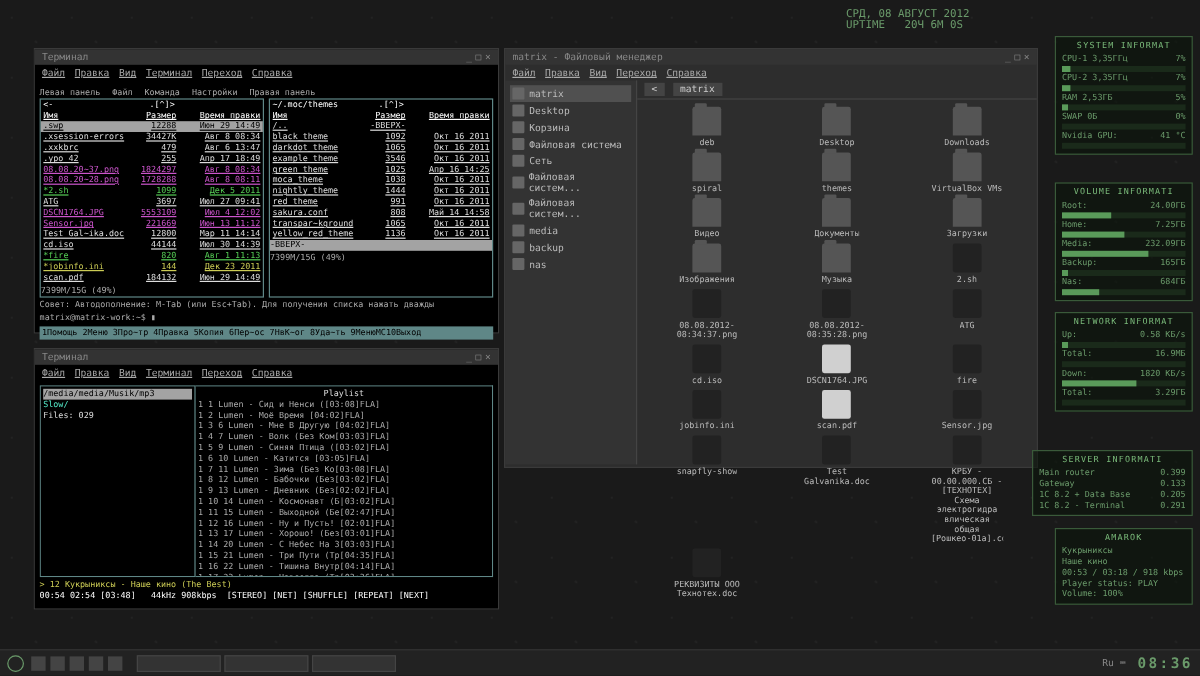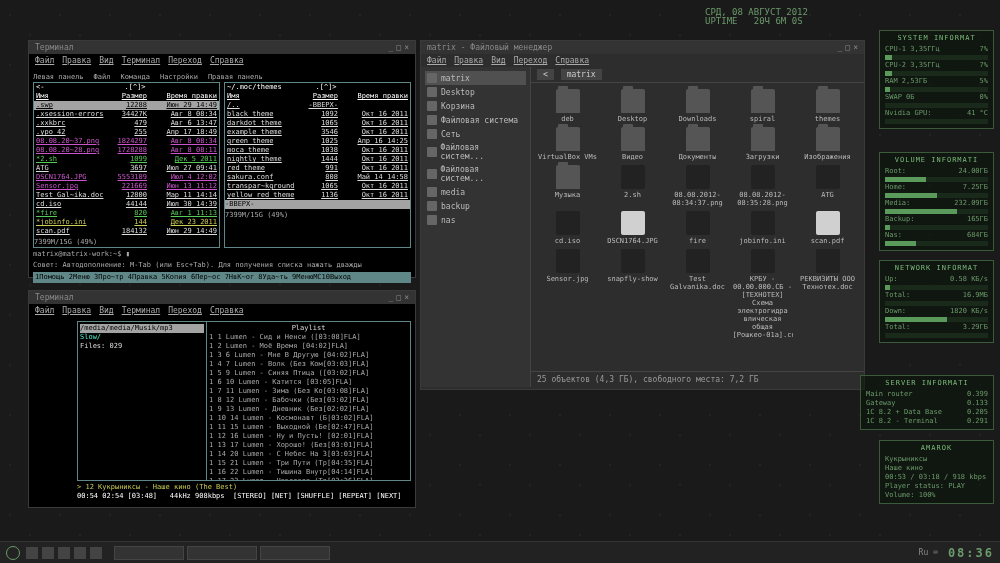--- a/index.html
+++ b/index.html
@@ -37,38 +37,38 @@
   .mc-panel .row { display: flex; white-space: nowrap; overflow: hidden; padding: 0 2px; text-decoration: underline; }
   .mc-panel .row span:nth-child(1){flex:1;overflow:hidden;}
   .mc-panel .row span:nth-child(2){width:40px;text-align:right;}
   .mc-panel .row span:nth-child(3){width:70px;text-align:right;}
   .c-white{color:#ddd}.c-cyan{color:#5ec}.c-yel{color:#cc5}.c-grn{color:#5c5}.c-mag{color:#c5c}
   .sel{background:#a3a3a3;color:#000}
   .mc-foot{color:#aaa;margin-top:2px}
   .mc-keys{background:#5f8787;color:#000;padding:1px 2px;margin-top:2px}
   
   #cmus { left: 28px; top: 290px; width: 388px; height: 218px; background: #000; }
-  #cmus .body{ padding:4px; font-size:7px; line-height:9px; display:flex; flex-direction:column; height: calc(100% - 28px); margin-left: 44px;}
+  #cmus .body{ padding:4px; font-size:7px; line-height:9px; display:flex; flex-direction:column; height: calc(100% - 28px);}
   .cmus-cols{display:flex;flex:1;overflow:hidden}
   .cmus-left{width:130px;border:1px solid #5f8787;padding:2px}
   .cmus-right{flex:1;border:1px solid #5f8787;border-left:none;padding:2px;overflow:hidden}
   .cmus-right .tr{white-space:nowrap;color:#aaa}
   .cmus-status{color:#cc5;margin-top:2px}
   .cmus-status .tag{color:#fff}
   
   #fm { left: 420px; top: 40px; width: 445px; height: 350px; background: #2d2d2d; }
   #fm .body{display:flex;height:calc(100% - 28px)}
   .fm-side{width:110px;background:#333;padding:4px;border-right:1px solid #444}
   .fm-side .item{display:flex;align-items:center;padding:2px;color:#bbb;font-size:8px}
   .fm-side .item.act{background:#505050}
   .fm-side .ico{width:10px;height:10px;background:#666;margin-right:4px;border-radius:1px}
   .fm-main{flex:1;display:flex;flex-direction:column}
   .fm-path{padding:3px 6px;border-bottom:1px solid #444;color:#ccc;font-size:8px}
   .fm-path span{background:#444;padding:1px 6px;margin-right:2px}
-  .fm-grid{flex:1;padding:6px;display:grid;grid-template-columns:repeat(5,1fr);gap:4px;align-content:start}
+  .fm-grid{flex:1;padding:6px;display:grid;grid-template-columns:repeat(3,1fr);gap:4px;align-content:start}
   .fm-item{display:flex;flex-direction:column;align-items:center;font-size:7px;text-align:center;color:#bbb}
   .fm-item .fi{width:24px;height:24px;background:#1a1a1a;margin-bottom:2px;border-radius:2px;display:flex;align-items:center;justify-content:center}
   .fm-item .fi.folder{background:#555;border-radius:2px 2px 0 0;position:relative}
   .fm-item .fi.folder::before{content:'';position:absolute;top:-3px;left:2px;width:10px;height:4px;background:#555;border-radius:1px 1px 0 0}
   .fm-item .fi.file{background:#d0d0d0}
   .fm-item .fi.dark{background:#222}
   .fm-item .lbl{max-width:60px;overflow:hidden;line-height:8px}
   .fm-status{padding:3px 6px;border-top:1px solid #444;font-size:8px;color:#999}
   
   .widget{position:absolute;border:1px solid #3a5a3a;background:rgba(10,20,10,.6);color:#6a9a6a;padding:3px 5px;font-size:7px;line-height:9px}
@@ -255,22 +255,22 @@
             <div class="row c-white">
               <span>yellow_red_theme</span>
               <span>1136</span>
               <span>Окт 16 2011</span>
             </div>
           </div>
         <div class="sel">-ВВЕРХ-</div>
         <div class="mc-foot">7399M/15G (49%)</div>
       </div>
     </div>
+    <div class="mc-foot c-cyan">Совет: Автодополнение: M-Tab (или Esc+Tab). Для получения списка нажать дважды</div>
     <div class="mc-foot c-cyan">matrix@matrix-work:~$ ▮</div>
-    <div class="mc-foot c-cyan">Совет: Автодополнение: M-Tab (или Esc+Tab). Для получения списка нажать дважды</div>
     <div class="mc-keys">1Помощь 2Меню 3Про~тр 4Правка 5Копия 6Пер~ос 7НвК~ог 8Уда~ть 9МенюMC10Выход</div>
   </div>
 </div>
 
 <div id="cmus" class="window">
   <div class="titlebar">
     <span>Терминал</span>
     <span class="controls"><span>_</span><span>□</span><span>×</span></span>
   </div>
   <div class="menubar" id="cmus-menu"><span>Файл</span><span>Правка</span><span>Вид</span><span>Терминал</span><span>Переход</span><span>Справка</span></div>
@@ -433,21 +433,20 @@
           </div>
           <div class="fm-item">
             <div class="fi dark"></div>
             <div class="lbl">КРБУ - 00.00.000.CБ - [TEXHOTEX] Схема электрогидра влическая общая [Рошкео-01a].cdw</div>
           </div>
           <div class="fm-item">
             <div class="fi dark"></div>
             <div class="lbl">РЕКВИЗИТЫ ООО Технотех.doc</div>
           </div>
         </div>
-      <div class="fm-status">25 объектов (4,3 ГБ), свободного места: 7,2 ГБ</div>
     </div>
   </div>
 </div>
 
 <div id="w-sys" class="widget">
   <div class="wt">SYSTEM INFORMAT</div>
     <div id="sys-rows">
       <div class="row">
         <span>CPU-1 3,35ГГц</span>
         <span>7%</span>

